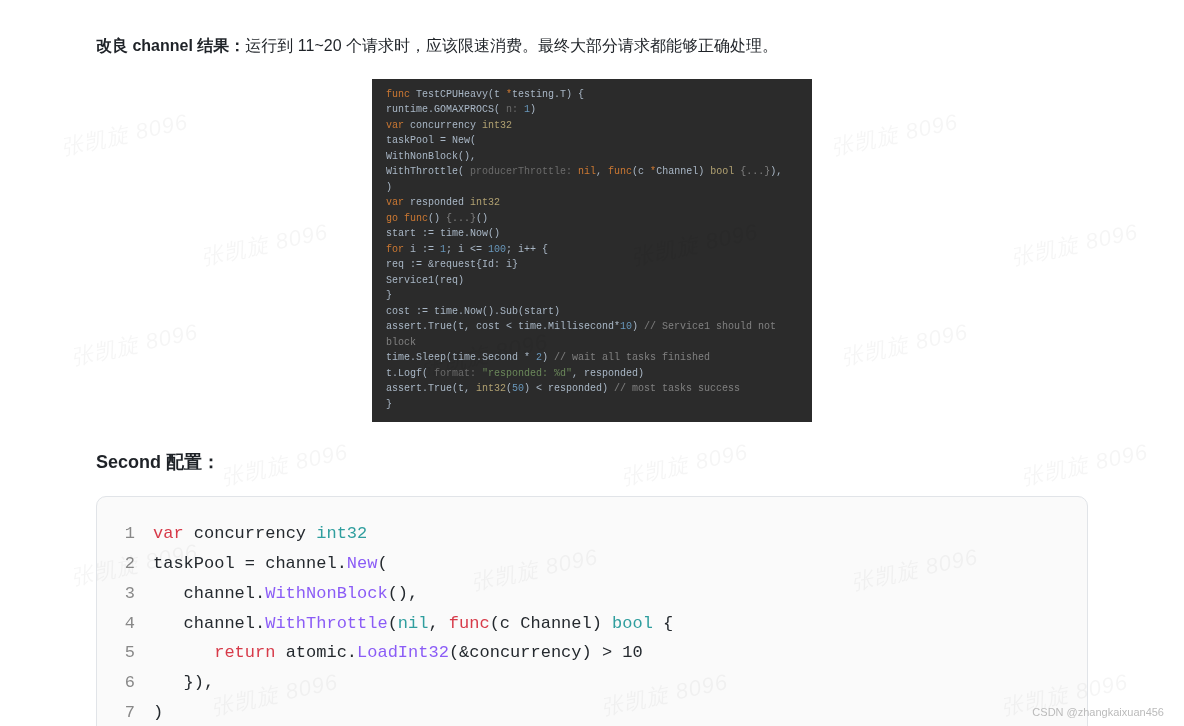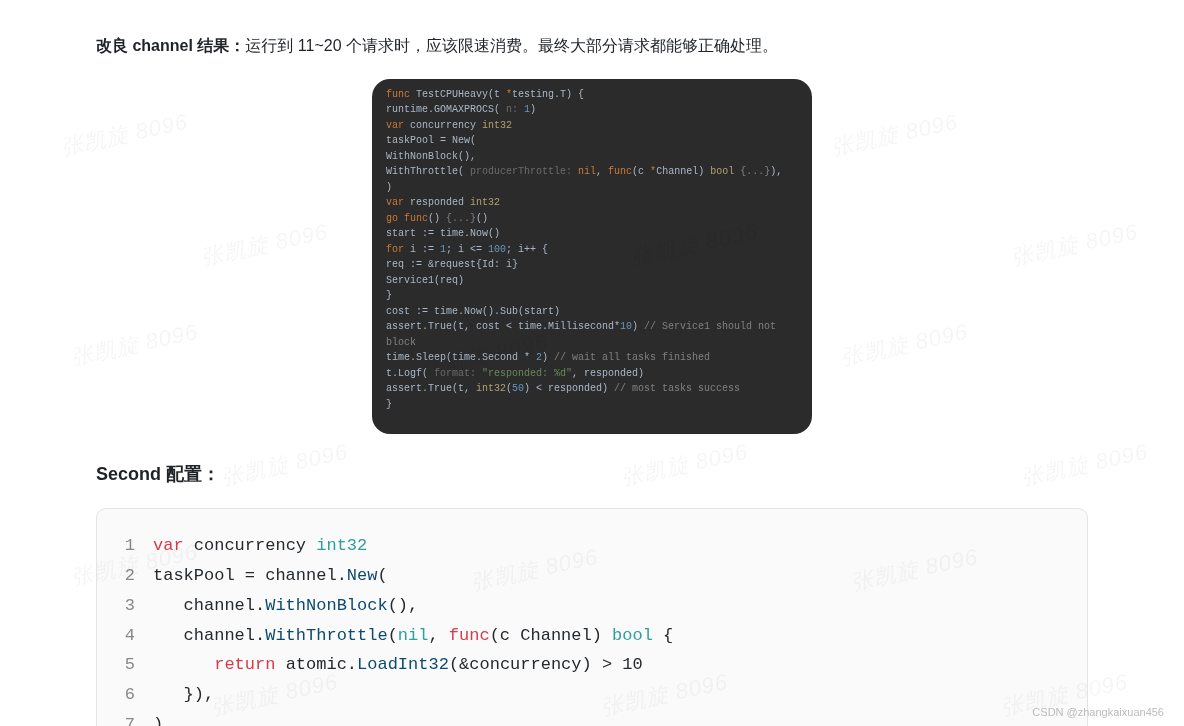--- a/index.html
+++ b/index.html
@@ -22,26 +22,25 @@
     margin-top: 12px;
   }
   .bold { font-weight: 700; }
 
   .dark-code-wrap { text-align: center; margin-bottom: 24px; }
   .dark-code {
     display: inline-block;
     text-align: left;
     background: #2b2b2b;
     color: #888;
-    padding: 8px 14px 22px 14px;
+    padding: 8px 14px 10px 14px;
     font-family: "SFMono-Regular", Consolas, "Liberation Mono", Menlo, monospace;
     font-size: 10px;
     line-height: 1.55;
     width: 440px;
-    border-radius: 18px;
   }
   .dark-code .kw   { color: #cc7832; }
   .dark-code .ty   { color: #b1a171; }
   .dark-code .id   { color: #a9b7c6; }
   .dark-code .num  { color: #6897bb; }
   .dark-code .prm  { color: #6b6b6b; }
   .dark-code .cm   { color: #808080; }
   .dark-code .fold { color: #808080; }
   .dark-code .str  { color: #6a8759; }
 
@@ -66,21 +65,21 @@
   .light-code .ln {
     width: 44px;
     text-align: right;
     padding-right: 18px;
     color: #888;
     user-select: none;
     flex-shrink: 0;
   }
   .light-code .kw  { color: #d73a49; }
   .light-code .ty  { color: #2f9e9e; }
-  .light-code .fn  { color: #0c4a6e; }
+  .light-code .fn  { color: #8b5cf6; }
   .light-code .nil { color: #2f9e9e; }
   .light-code .pl  { color: #24292e; }
 
   .watermark {
     position: absolute;
     bottom: 8px;
     right: 20px;
     font-size: 11px;
     color: #bbb;
     font-family: Arial, sans-serif;

